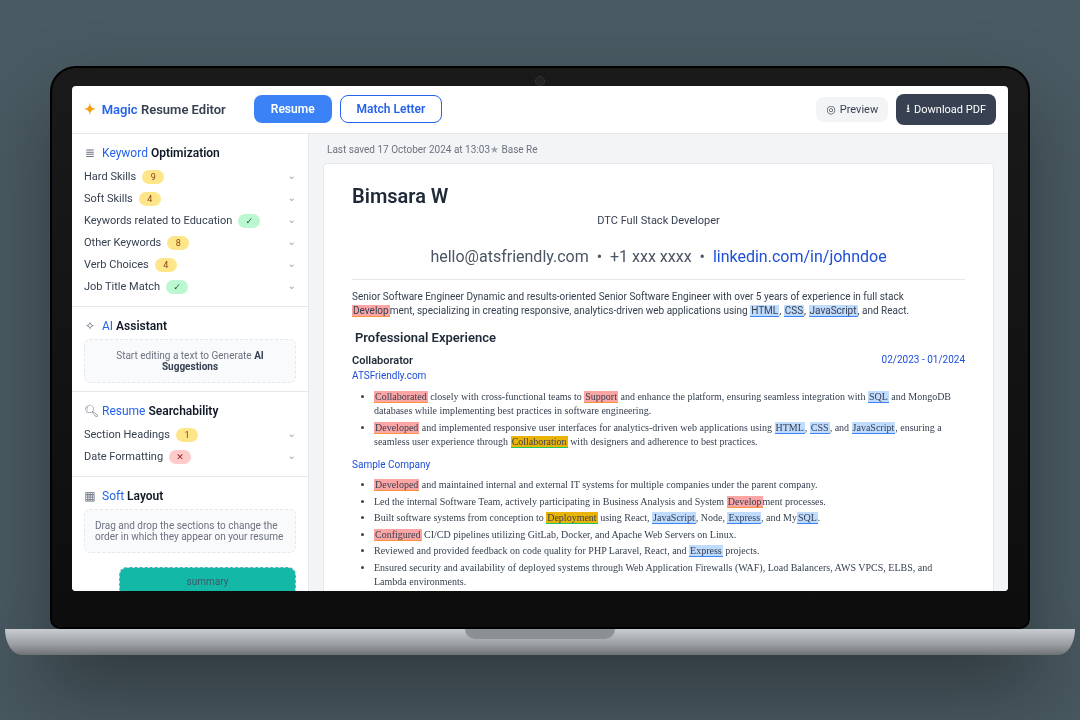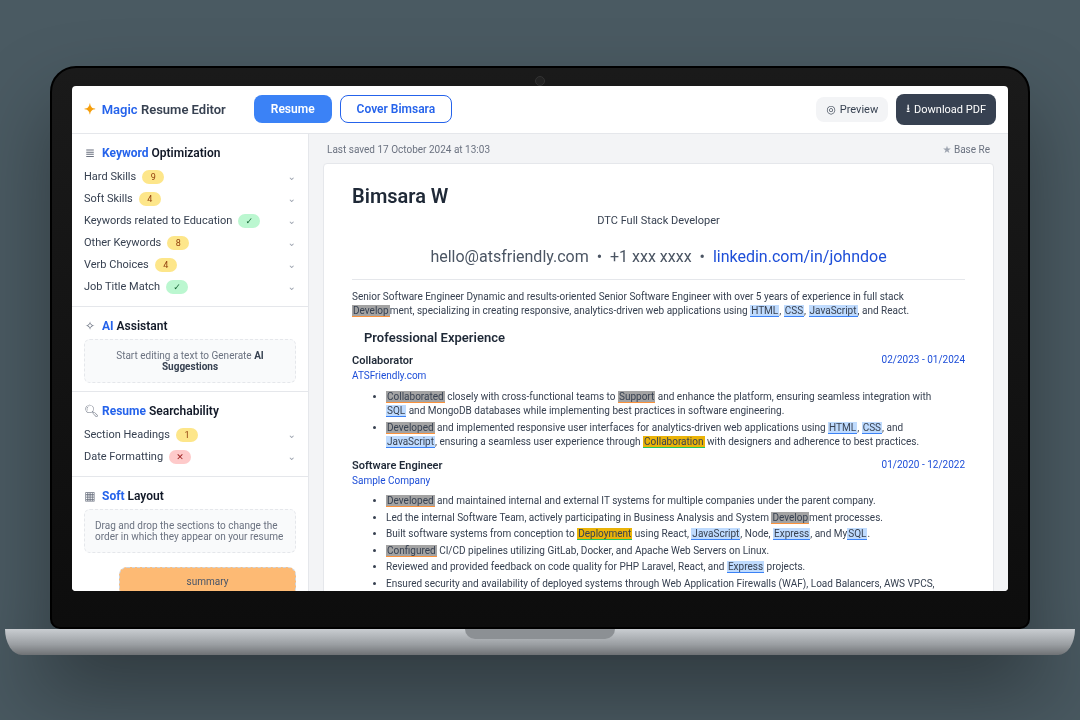--- a/index.html
+++ b/index.html
@@ -85,63 +85,63 @@
   .sidebar{
     width:236px;flex:none;
     border-right:1px solid var(--border);
     background:#fff;
     overflow-y:auto;
     font-size:11px;
     color:#374151;
   }
   .panel{border-bottom:1px solid var(--border);padding:8px 12px;}
   .panel-title{display:flex;align-items:center;gap:6px;font-size:12px;margin:4px 0 6px;}
-  .panel-title .accent{color:var(--blue);font-weight:700;}
+  .panel-title .accent{color:var(--blue);font-weight:400;}
   .panel-title .rest{font-weight:600;color:#111827;}
-  .kw-row{display:flex;align-items:center;justify-content:space-between;padding:4px 0;cursor:pointer;}
+  .kw-row{display:flex;justify-content:space-between;padding:4px 0;cursor:pointer;}
   .kw-left{display:flex;align-items:center;gap:6px;}
   .badge{min-width:14px;height:14px;border-radius:999px;font-size:9px;display:inline-flex;align-items:center;justify-content:center;padding:0 4px;}
   .b-yellow{background:var(--badge-yellow);color:var(--badge-yellow-t);}
   .b-green{background:var(--badge-green);color:var(--badge-green-t);}
   .b-red{background:var(--badge-red);color:var(--badge-red-t);}
   .chev{color:#9ca3af;font-size:10px;}
   .hint{
     background:#f9fafb;border:1px dashed #e5e7eb;border-radius:6px;
     padding:10px;color:#6b7280;font-size:10px;text-align:center;margin-top:4px;
   }
   .hint strong{color:#374151;}
   .dragbox{padding:0 12px 12px;}
-  .dragslot{border:1px dashed #cbd5e1;border-radius:8px;padding:8px 0;text-align:center;font-size:10px;color:#475569;margin-top:6px;background:#fdba74;margin-left:35px;}
+  .dragslot{border:1px dashed #cbd5e1;border-radius:8px;padding:8px 0;text-align:center;font-size:10px;color:#475569;margin-top:6px;background:#14b8a6;margin-left:35px;}
 
   
   .main{flex:1;background:#f3f4f6;overflow:auto;padding:10px 14px;}
-  .meta{display:flex;justify-content:space-between;font-size:10px;color:#6b7280;margin:0 4px 8px;}
+  .meta{display:flex;justify-content:flex-start;font-size:10px;color:#6b7280;margin:0 4px 8px;}
   .paper{
     background:#fff;border:1px solid var(--border);border-radius:4px;
     padding:18px 28px;font-size:10px;color:#374151;line-height:1.45;
   }
   .paper h1{
     text-align:left;font-size:20px;font-weight:600;color:#1f2937;margin:0 0 2px;
   }
   .subtitle{text-align:center;font-size:11px;color:#374151;margin-bottom:17px;}
   .contacts{text-align:center;font-size:16px;color:#4b5563;margin-bottom:2px;}
   .contacts .lnk{color:var(--link);}
   .loc{text-align:center;font-size:10px;color:#4b5563;margin-bottom:10px;}
   .loc .muted{color:#9ca3af;}
   hr.sep{border:none;border-top:1px solid #e5e7eb;margin:10px 0;}
   .summary{font-size:10px;}
-  .secH{font-size:13px;font-weight:600;color:#1f2937;margin:10px 12px 6px;}
+  .secH{font-size:13px;font-weight:600;color:#1f2937;margin:10px 3px 6px;}
   .jobhead{display:flex;justify-content:space-between;font-size:11px;}
   .jobtitle{font-weight:600;color:#1f2937;}
   .daterange{color:var(--link);font-size:10px;}
   .company{color:var(--link);font-size:10px;margin-bottom:4px;display:inline-block;}
   ul.bul{margin:2px 0 8px 0;padding-left:18px;}
-  ul.bul li{margin:2px 16px;}
+  ul.bul li{margin:2px 4px;font-family:Liberation Serif, serif;}
   .hl{padding:0 1px;border-bottom:1px solid;}
-  .h-o{background:#a3a3a3;border-color:#fb923c;}
+  .h-o{background:#fca5a5;border-color:#fb923c;}
   .h-b{background:#bfdbfe;border-color:#3b82f6;}
   .h-g{background:#eab308;border-color:#22c55e;}
   .star{color:#9ca3af;}
 
   
   .ico{display:inline-block;width:12px;text-align:center;color:#6b7280;}
   .sidebar::-webkit-scrollbar,.main::-webkit-scrollbar{width:6px;}
   .sidebar::-webkit-scrollbar-thumb,.main::-webkit-scrollbar-thumb{background:#d1d5db;border-radius:3px;}
 </style>
 </head>
@@ -152,21 +152,21 @@
     <div class="camera"></div>
     <div class="screen">
 
       <div class="toolbar">
         <div class="brand">
           <span class="spark">✦</span>
           <span><span class="magic">Magic</span> <span>Resume Editor</span></span>
         </div>
         <div class="tabs">
           <div class="pill primary">Resume</div>
-          <div class="pill outline">Cover Bimsara</div>
+          <div class="pill outline">Match Letter</div>
         </div>
         <div class="tbr">
           <div class="ghost">
             <span>◎</span>
             <span>Preview</span>
           </div>
           <div class="darkbtn">
             <span>⭳</span>
             <span>Download PDF</span>
           </div>
@@ -301,24 +301,20 @@
               <span class="jobtitle">Collaborator</span>
               <span class="daterange">02/2023 - 01/2024</span>
             </div>
             <a class="company">ATSFriendly.com</a>
             <ul class="bul">
               <li><span class="hl h-o">Collaborated</span><span> closely with cross-functional teams to </span><span class="hl h-o">Support</span><span> and enhance the platform, ensuring seamless integration with </span><span class="hl h-b">SQL</span><span> and MongoDB databases while implementing best practices in software engineering.</span></li>
               <li><span class="hl h-o">Developed</span><span> and implemented responsive user interfaces for analytics-driven web applications using </span><span class="hl h-b">HTML</span>, <span class="hl h-b">CSS</span><span>, and </span><span class="hl h-b">JavaScript</span><span>, ensuring a seamless user experience through </span><span class="hl h-g">Collaboration</span><span> with designers and adherence to best practices.</span></li>
             </ul>
 
             
-            <div class="jobhead">
-              <span class="jobtitle">Software Engineer</span>
-              <span class="daterange">01/2020 - 12/2022</span>
-            </div>
             <a class="company">Sample Company</a>
             <ul class="bul">
               <li><span class="hl h-o">Developed</span><span> and maintained internal and external IT systems for multiple companies under the parent company.</span></li>
               <li><span>Led the internal Software Team, actively participating in Business Analysis and System </span><span class="hl h-o">Develop</span><span>ment processes.</span></li>
               <li><span>Built software systems from conception to </span><span class="hl h-g">Deployment</span><span> using React, </span><span class="hl h-b">JavaScript</span><span>, Node, </span><span class="hl h-b">Express</span><span>, and My</span><span class="hl h-b">SQL</span><span>.</span></li>
               <li><span class="hl h-o">Configured</span><span> CI/CD pipelines utilizing GitLab, Docker, and Apache Web Servers on Linux.</span></li>
               <li><span>Reviewed and provided feedback on code quality for PHP Laravel, React, and </span><span class="hl h-b">Express</span><span> projects.</span></li>
               <li>Ensured security and availability of deployed systems through Web Application Firewalls (WAF), Load Balancers, AWS VPCS, ELBS, and Lambda environments.</li>
             </ul>
 

